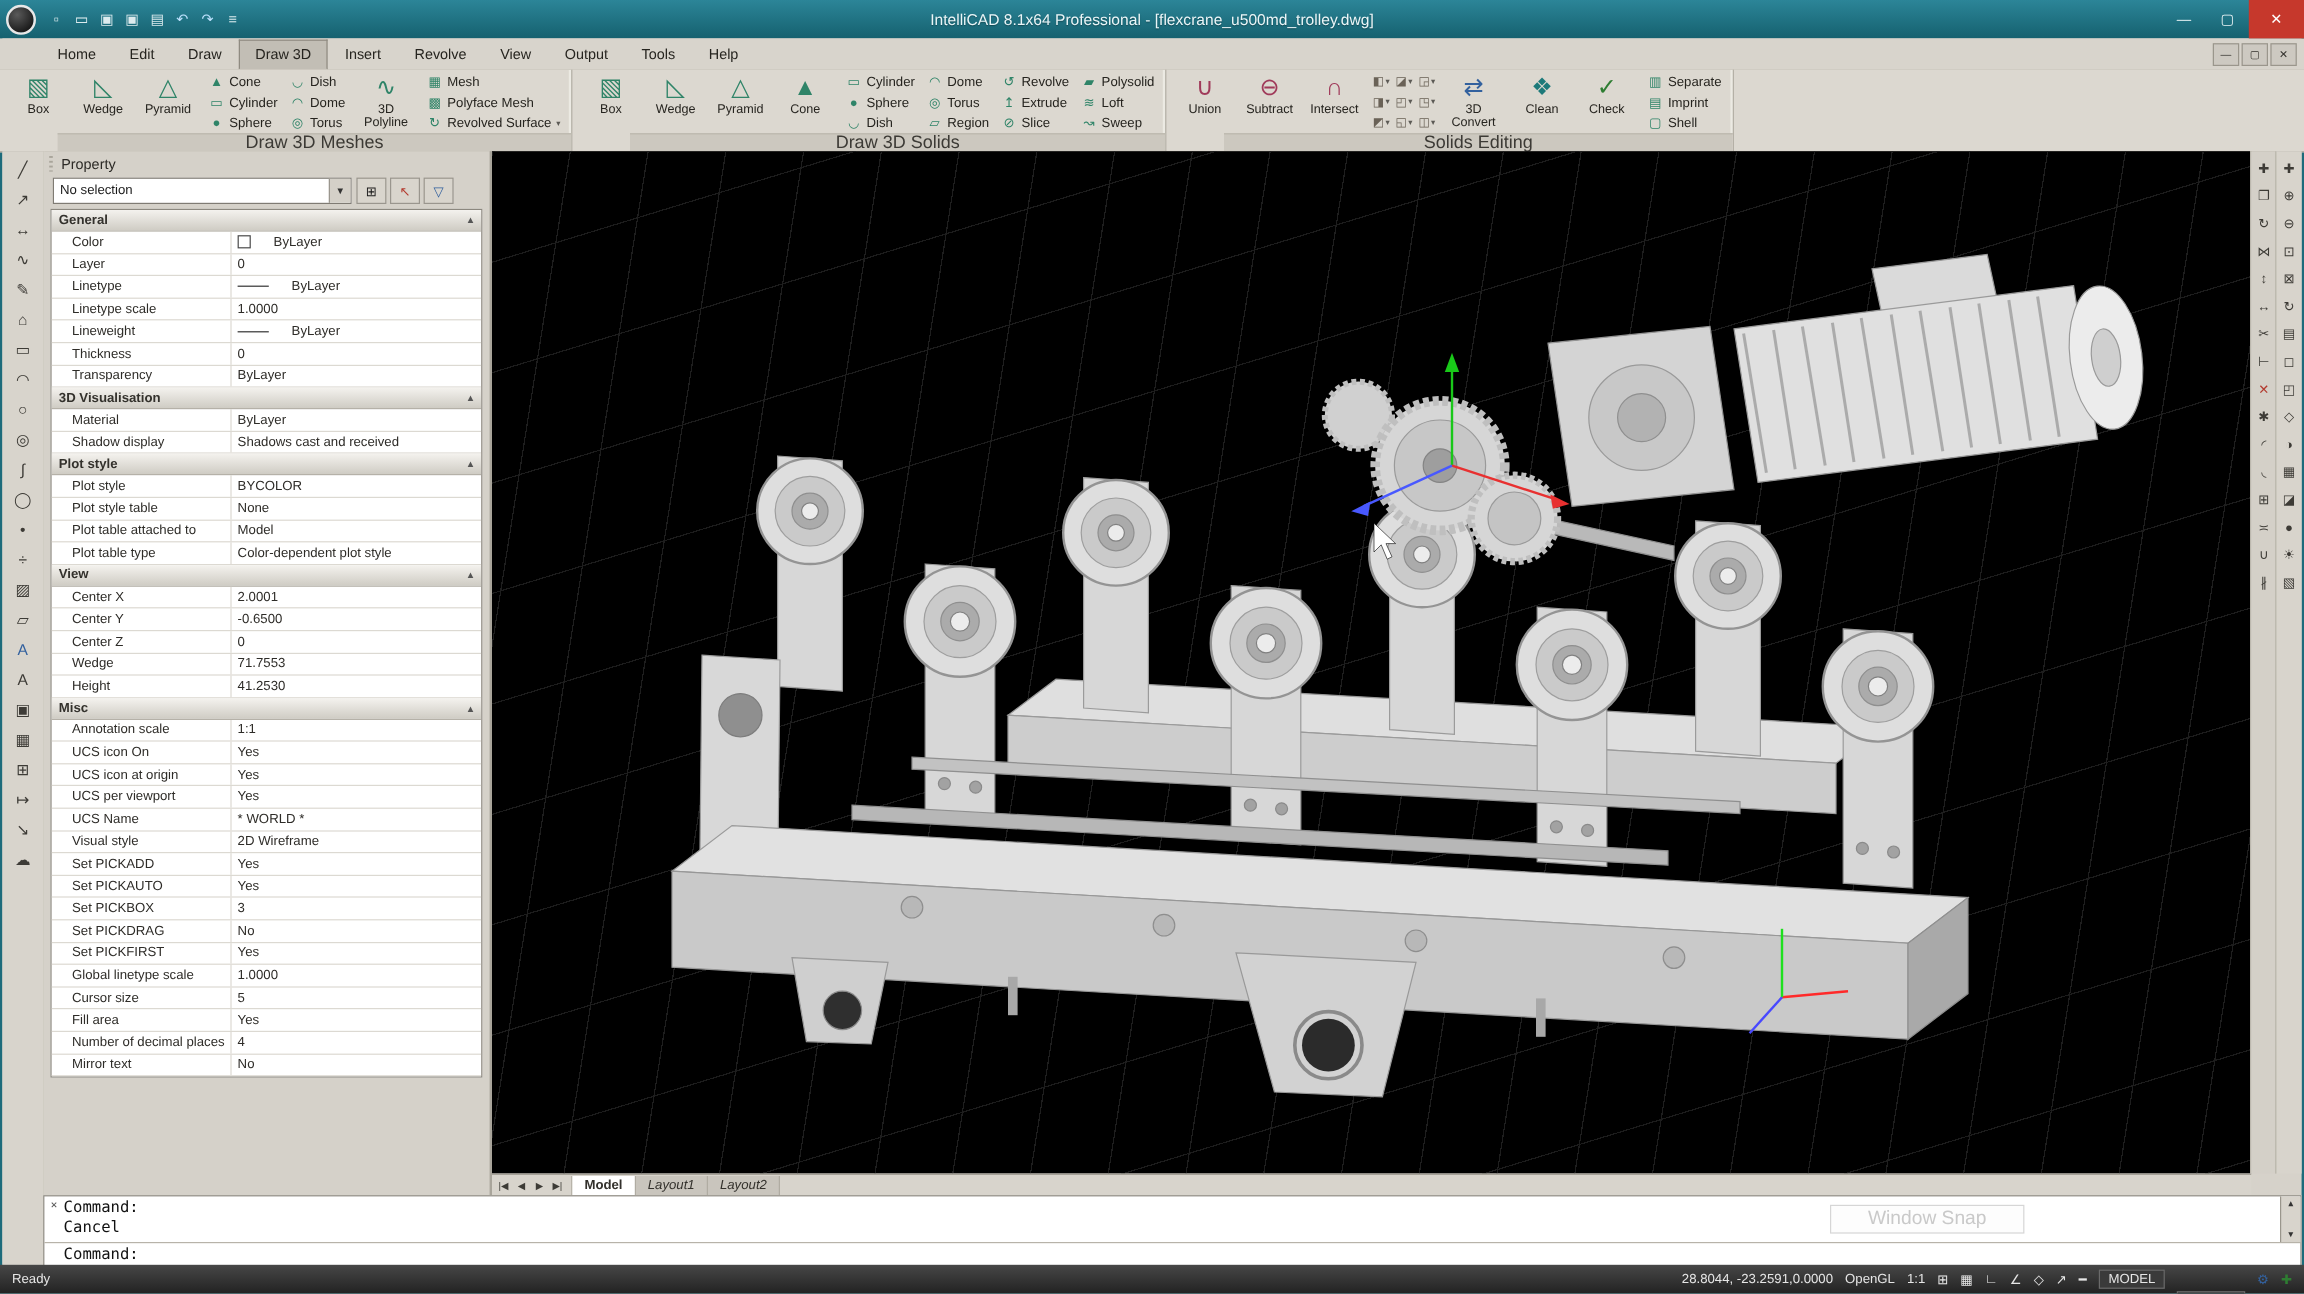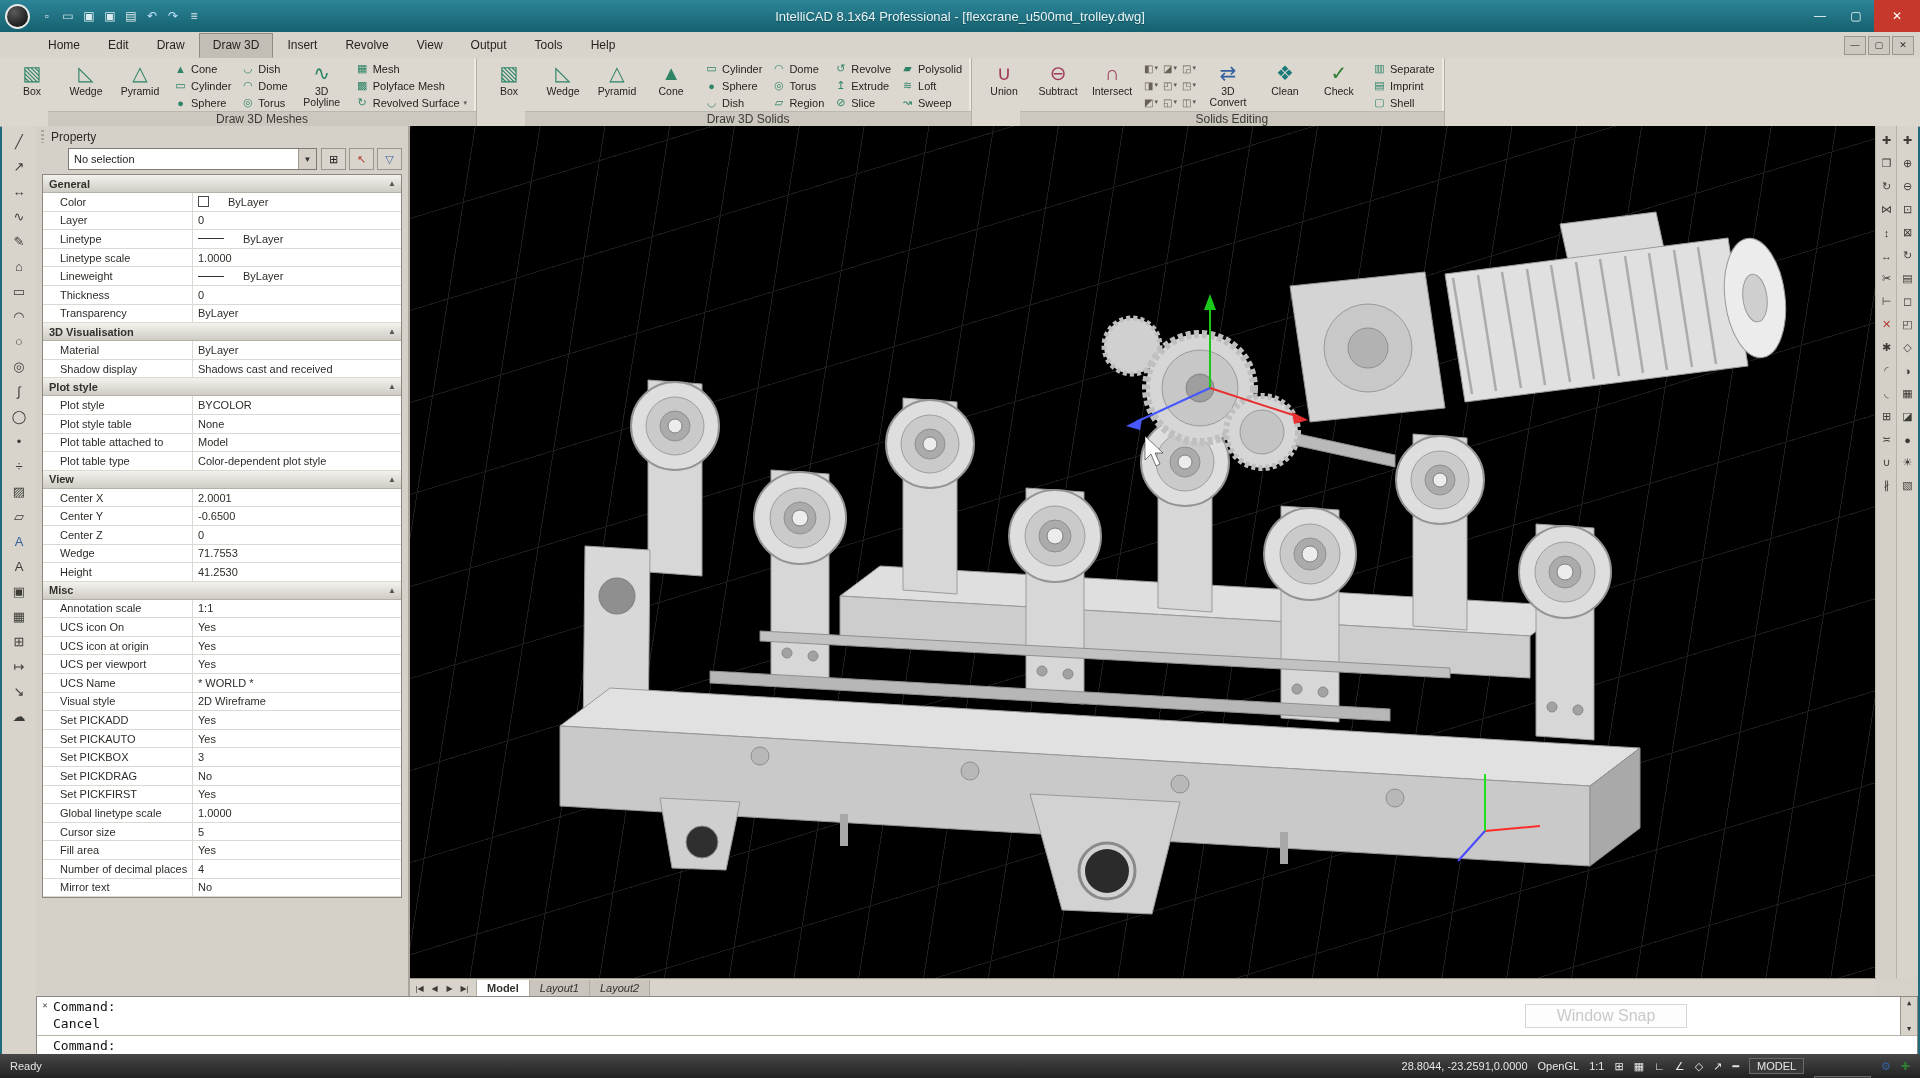--- a/index.html
+++ b/index.html
@@ -21,21 +21,21 @@
   .menubar{position:absolute;top:32px;left:0;right:0;height:26px;background:#d8d4cc;border-bottom:1px solid #b2aea4;display:flex;align-items:flex-end;padding-left:34px;}
   .menu-tab{padding:4px 13px 5px;font-size:12px;color:#26241f;border:1px solid transparent;}
   .menu-tab.active{background:#c2beb5;border-color:#8f8b81;border-bottom-color:#c2beb5;}
   .mdi-controls{margin-left:auto;display:flex;gap:2px;padding:3px 6px;align-self:center;}
   .mdi-btn{width:20px;height:17px;border:1px solid #9a968c;background:#cdc9c1;font-size:9px;display:flex;align-items:center;justify-content:center;color:#33312c;}
 
   
   .ribbon{position:absolute;top:58px;left:0;right:0;height:68px;background:#dcd8d0;border-bottom:1px solid #a9a59b;display:flex;}
   .rib-group{display:flex;flex-direction:column;border-right:1px solid #b4b0a6;box-shadow:inset -2px 0 0 #eceae3;}
   .rib-items{flex:1;display:flex;align-items:stretch;padding:2px 5px 0;gap:3px;}
-  .rib-label{height:14px;background:#ccc8bf;font-size:12px;color:#3c3a35;text-align:center;line-height:14px;border-top:1px solid #bbb7ad;margin-left:48px;}
+  .rib-label{height:14px;background:#ccc8bf;font-size:15px;color:#3c3a35;text-align:center;line-height:14px;border-top:1px solid #bbb7ad;margin-left:48px;}
   .rib-cluster.big{display:flex;}
   .rib-big{width:50px;max-width:58px;display:flex;flex-direction:column;align-items:center;padding:2px 2px 0;gap:1px;font-size:10.5px;text-align:center;line-height:1.05;color:#26241f;}
   .rib-big .icon{font-size:20px;line-height:23px;color:#2f8468;}
   .rib-small-grid{display:grid;grid-auto-flow:column;grid-template-rows:repeat(3,1fr);column-gap:2px;align-content:center;}
   .rib-small{display:flex;align-items:center;gap:4px;padding:0 4px;font-size:11px;height:17px;white-space:nowrap;color:#26241f;}
   .rib-small .icon{font-size:11px;color:#2f8468;width:13px;text-align:center;}
   .rib-arrow{font-size:7px;color:#5c5a55;}
   .tiny-grid{display:grid;grid-auto-flow:column;grid-template-rows:repeat(3,1fr);align-content:center;column-gap:1px;}
   .tiny-btn{display:flex;align-items:center;height:16px;padding:0 2px;gap:1px;font-size:10px;color:#6a6257;}
   .c-red{color:#b33a2e !important;}
@@ -50,21 +50,21 @@
 
   
   .right-bar-outer{position:absolute;right:2px;top:126px;width:21px;bottom:100px;background:#d8d4cc;border-left:1px solid #b7b3a9;display:flex;flex-direction:column;align-items:center;padding-top:5px;gap:4px;overflow:hidden;}
   .right-bar-inner{position:absolute;right:23px;top:126px;width:21px;bottom:100px;background:#d4d0c8;border-left:1px solid #bcb8ae;display:flex;flex-direction:column;align-items:center;padding-top:5px;gap:4px;overflow:hidden;}
   .right-bar-outer .tool-btn,.right-bar-inner .tool-btn{width:18px;height:19px;font-size:11px;}
 
   
   .prop-panel{position:absolute;left:36px;top:126px;width:372px;bottom:82px;background:#d5d1c9;border-right:2px solid #a9a59b;display:flex;flex-direction:column;overflow:hidden;}
   .prop-title{height:21px;display:flex;align-items:center;padding-left:15px;font-size:12px;color:#2c2a26;position:relative;}
   .grip{position:absolute;left:5px;top:4px;bottom:4px;width:3px;background:linear-gradient(#a9a59b 50%,transparent 50%);background-size:3px 4px;background-repeat:repeat-y;}
-  .prop-toolbar{display:flex;align-items:center;gap:4px;padding:1px 6px 4px 8px;justify-content:flex-end;}
+  .prop-toolbar{display:flex;align-items:center;gap:4px;padding:1px 6px 4px 8px;}
   .prop-select{flex:0 0 242px;height:20px;background:#fff;border:1px solid #7f7b73;display:flex;align-items:center;font-size:11px;padding-left:5px;}
   .prop-select .chev{margin-left:auto;width:17px;height:100%;background:#d4d0c8;border-left:1px solid #9a968e;display:flex;align-items:center;justify-content:center;font-size:8px;color:#333;}
   .prop-tool{width:23px;height:20px;border:1px solid #9a968e;background:#d9d5cd;display:flex;align-items:center;justify-content:center;font-size:11px;}
   .prop-grid{margin:0 6px;background:#fff;border:1px solid #8c887f;overflow:hidden;}
   .prop-sec-h{height:17px;background:linear-gradient(#f4f2ee,#cfccc4);border-bottom:1px solid #b5b1a8;display:flex;align-items:center;padding:0 5px 0 6px;font-size:11px;font-weight:bold;color:#33312c;}
   .prop-sec-h .collapse{margin-left:auto;font-size:8px;color:#555;}
   .prop-row{display:grid;grid-template-columns:150px 1fr;height:17.6px;border-bottom:1px solid #dcd9d2;font-size:11px;}
   .prop-label{padding-left:17px;display:flex;align-items:center;color:#2e2c28;border-right:1px solid #dcd9d2;overflow:hidden;white-space:nowrap;}
   .prop-value{padding-left:5px;display:flex;align-items:center;gap:19px;color:#2e2c28;overflow:hidden;white-space:nowrap;}
   .adorn{display:none;flex:0 0 auto;}

